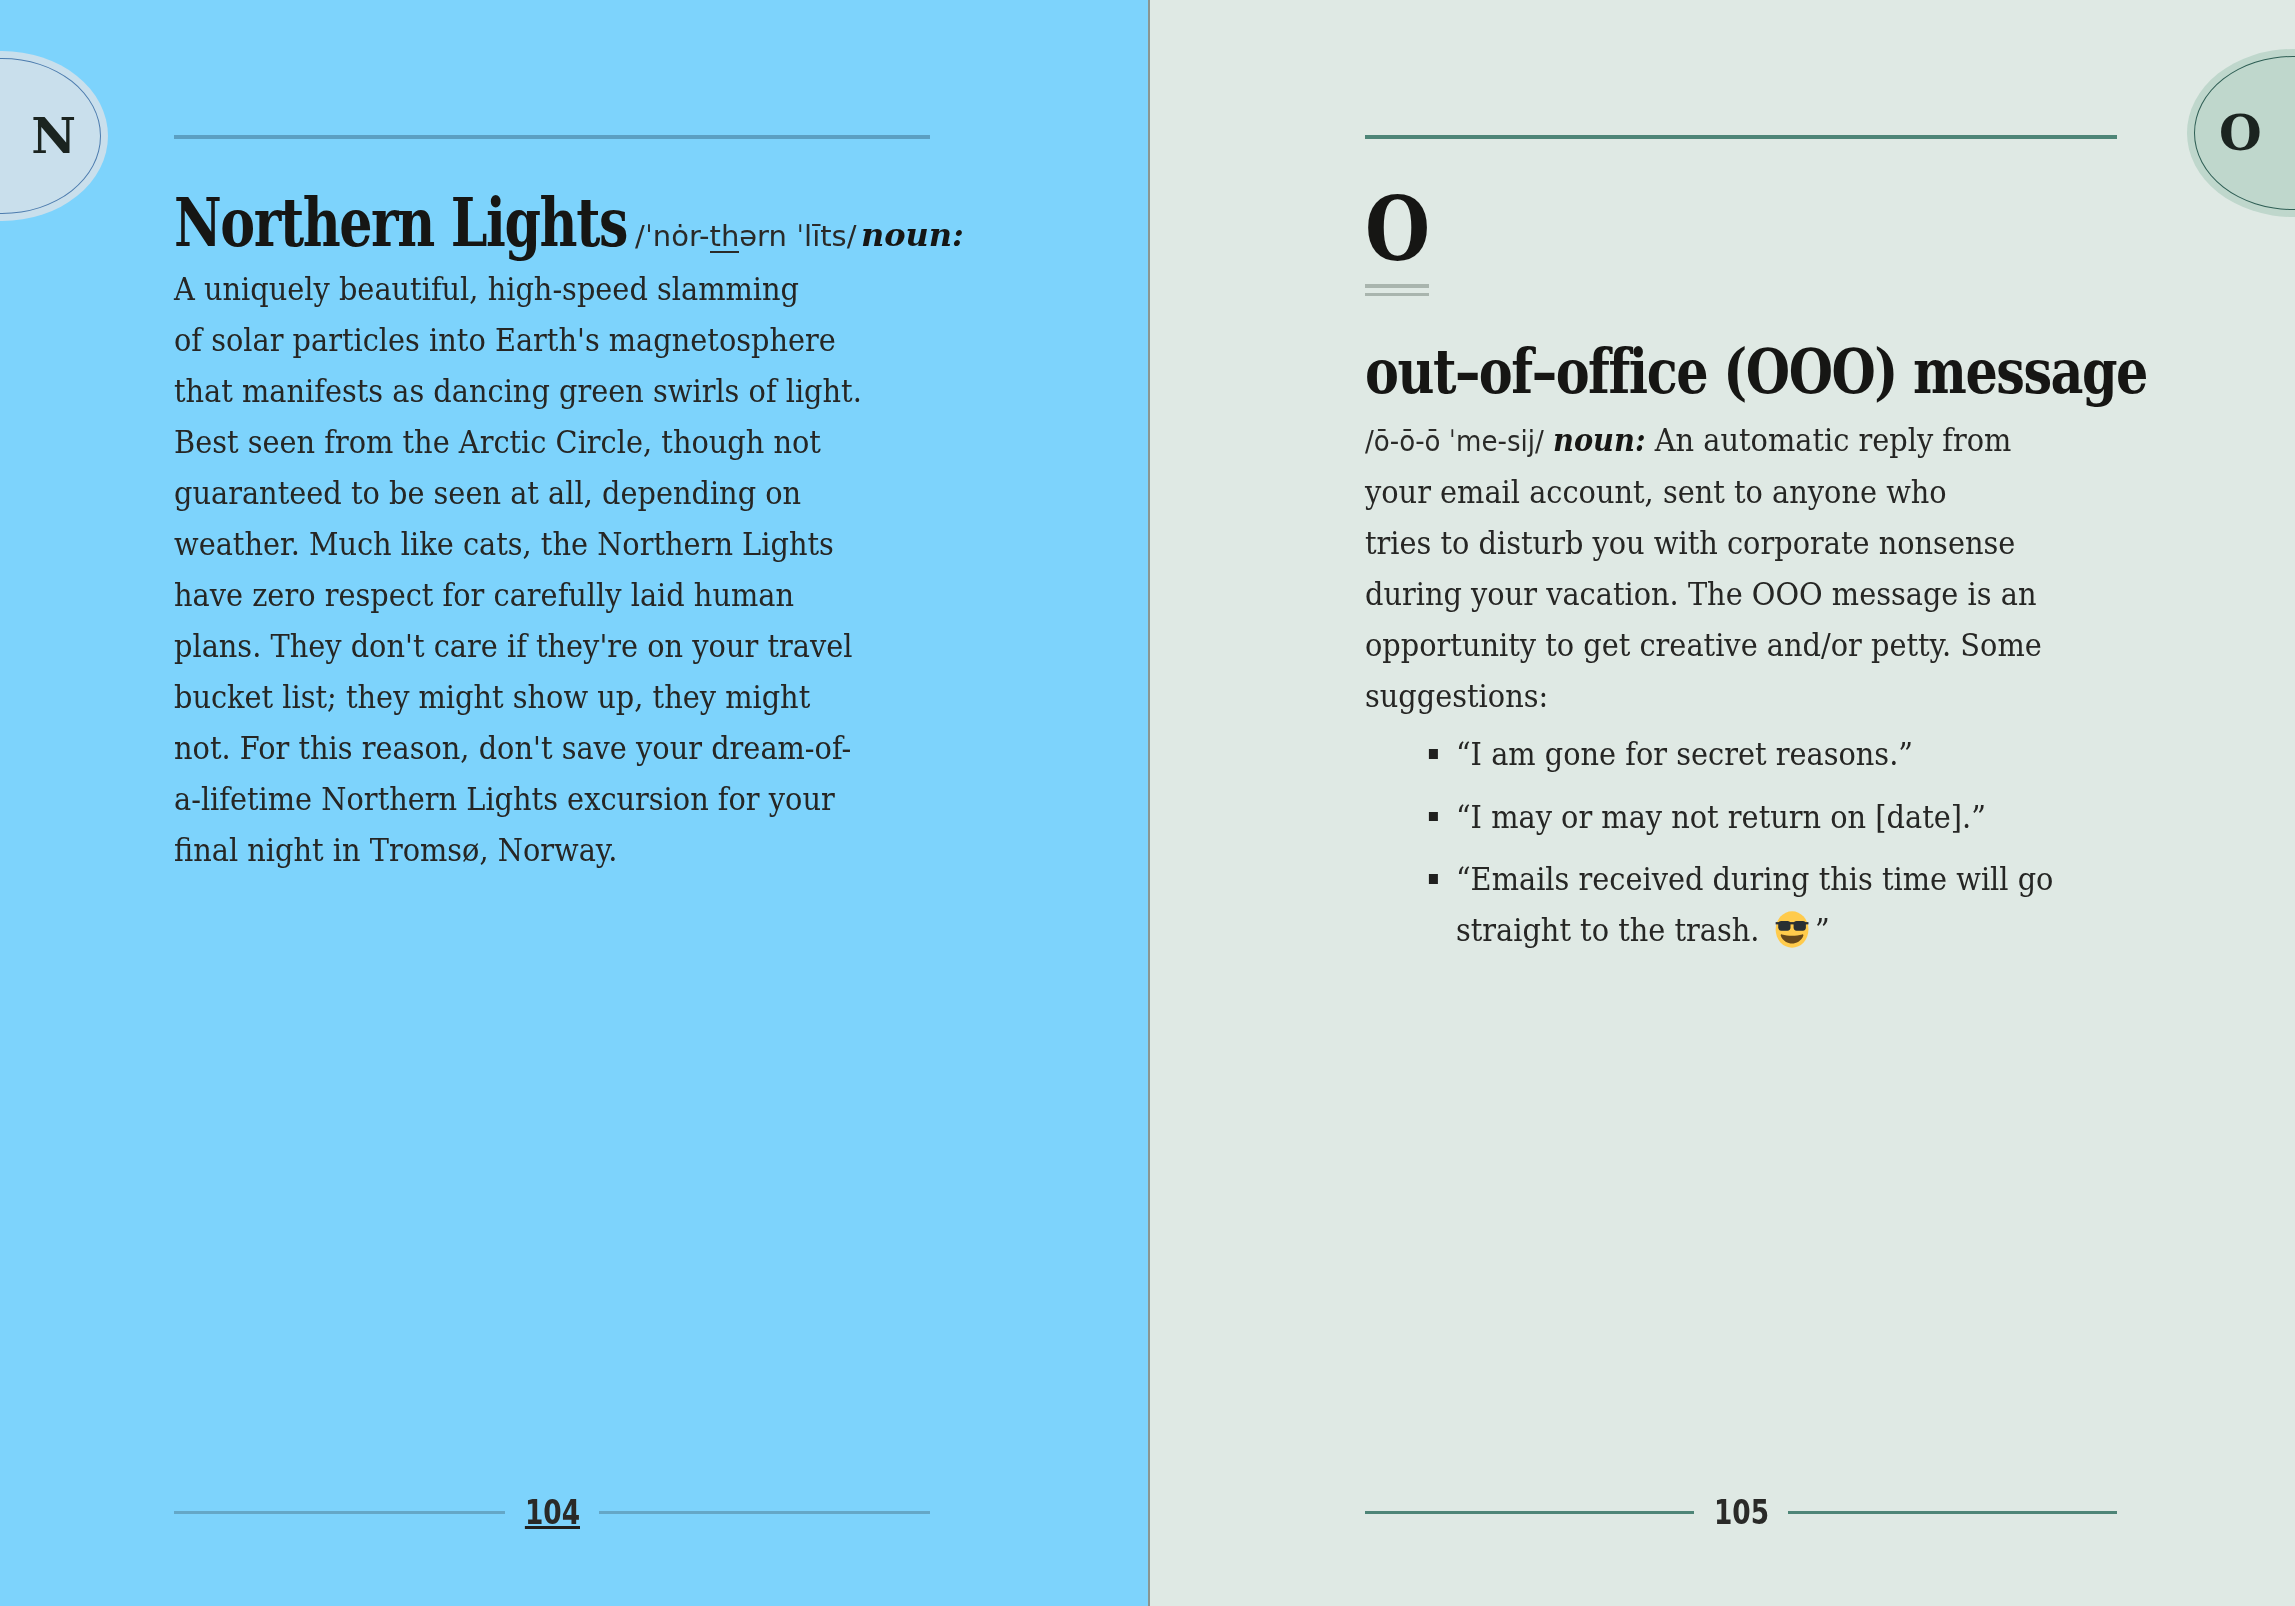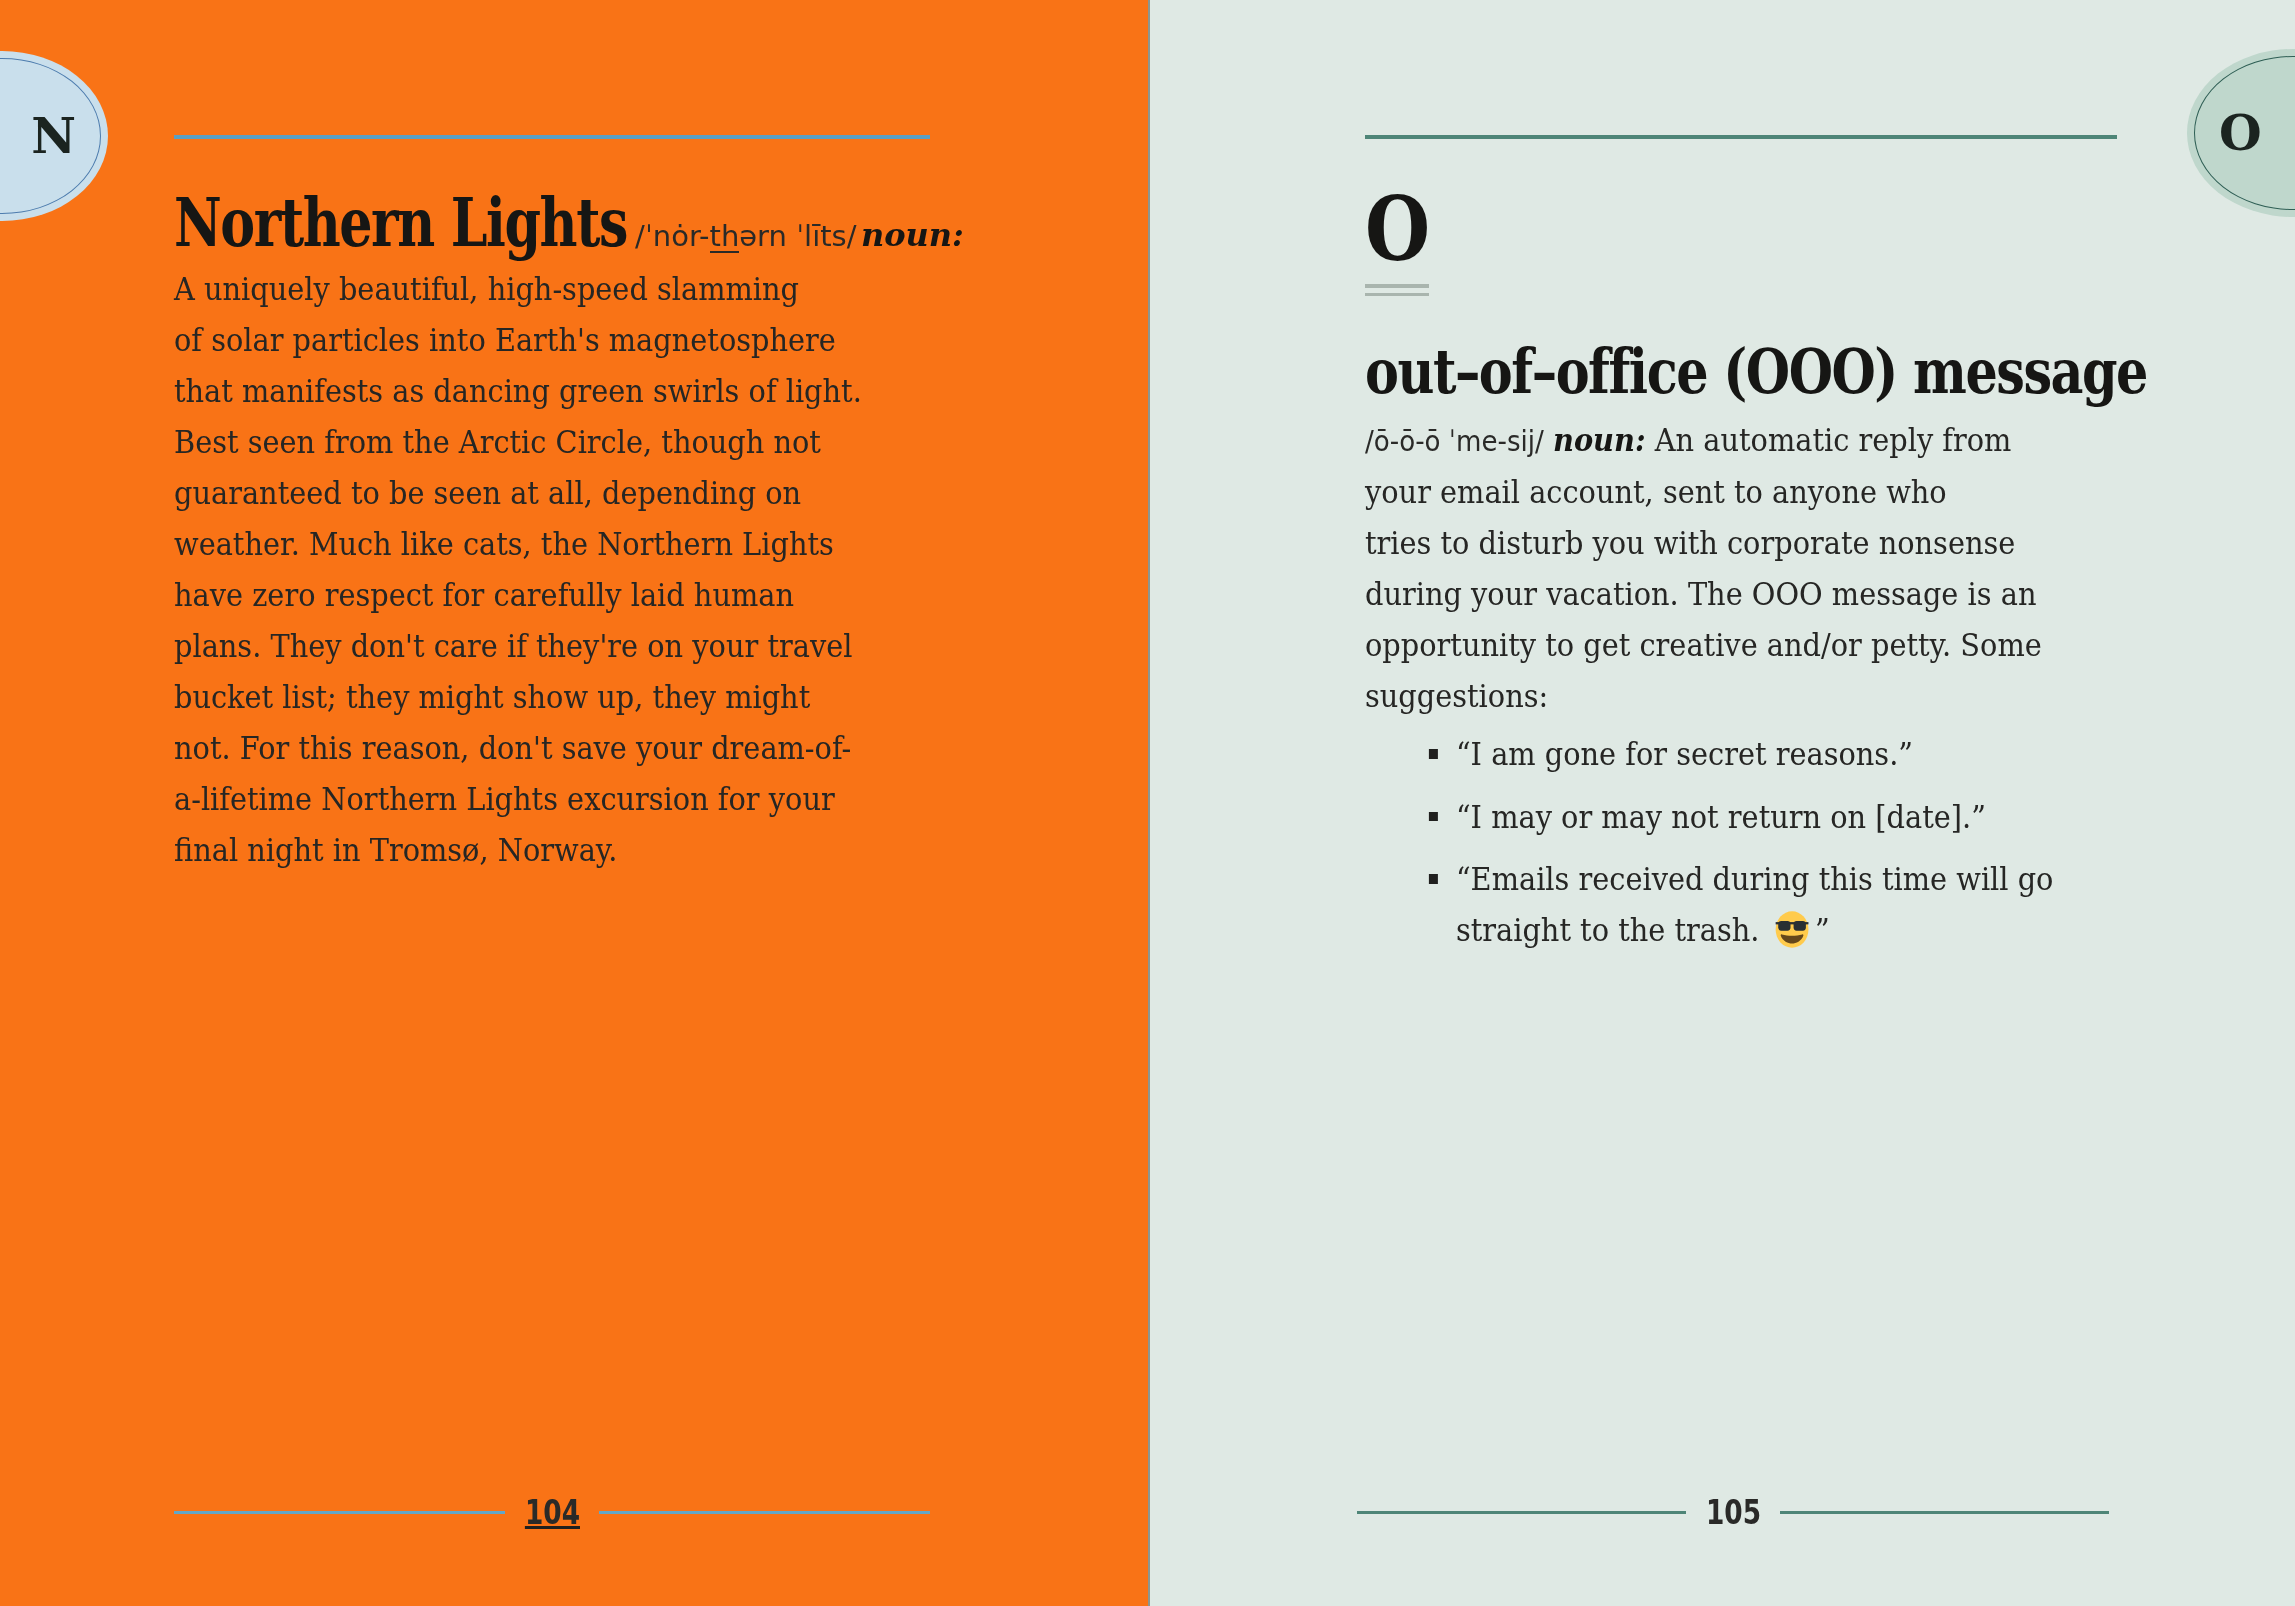--- a/index.html
+++ b/index.html
@@ -3,21 +3,21 @@
 <meta charset="utf-8">
 <style>
   html,body{margin:0;padding:0;}
   body{
     width:2295px;height:1607px;position:relative;overflow:hidden;
     background:#ffffff;
     font-family:"DejaVu Serif", serif;
     color:#20201e;
   }
   .page{position:absolute;top:0;height:1607px;}
-  .page-left{left:0;width:1148px;background:#f97316;}
+  .page-left{left:0;width:1148px;background:#7dd3fc;}
   .page-right{left:1148px;width:1148px;background:#dfe9e4;border-left:2.6px solid #8a9691;box-sizing:border-box;}
 
   
   .top-rule{position:absolute;height:4.4px;}
   .top-rule.blue{left:174px;top:135px;width:756px;background:#5b9fc2;}
   .top-rule.teal{left:215px;top:135px;width:752px;background:#4e8577;}
 
   
   .entry-title{position:absolute;left:174px;top:187px;white-space:nowrap;line-height:71px;}
   .hw{
@@ -61,21 +61,21 @@
   }
   ul.bullets li{position:relative;margin-bottom:11.5px;}
   ul.bullets li::before{
     content:"";position:absolute;left:-30px;top:20.3px;width:9.7px;height:9.7px;background:#20201e;
   }
   .emoji{vertical-align:-8.8px;margin:0 5.3px 0 5.3px;}
 
   
   .footer{position:absolute;display:flex;align-items:center;height:35px;}
   .footer-left{left:174px;top:1495px;width:756px;text-decoration:underline;}
-  .footer-right{left:207px;top:1495px;width:752px;justify-content:center;}
+  .footer-right{left:215px;top:1495px;width:752px;justify-content:center;}
   .footer .rule-line{flex:1;height:3.5px;}
   .footer-left .rule-line{background:#64a7c7;}
   .footer-right .rule-line{background:#4e8577;}
   .pagenum{
     margin:0 12.4px;font-family:"DejaVu Sans", sans-serif;font-size:33px;font-weight:700;color:#2a2a28;
     transform:scaleX(.8);
   }
 
   
   .tab{position:absolute;border-radius:50%;z-index:5;}

